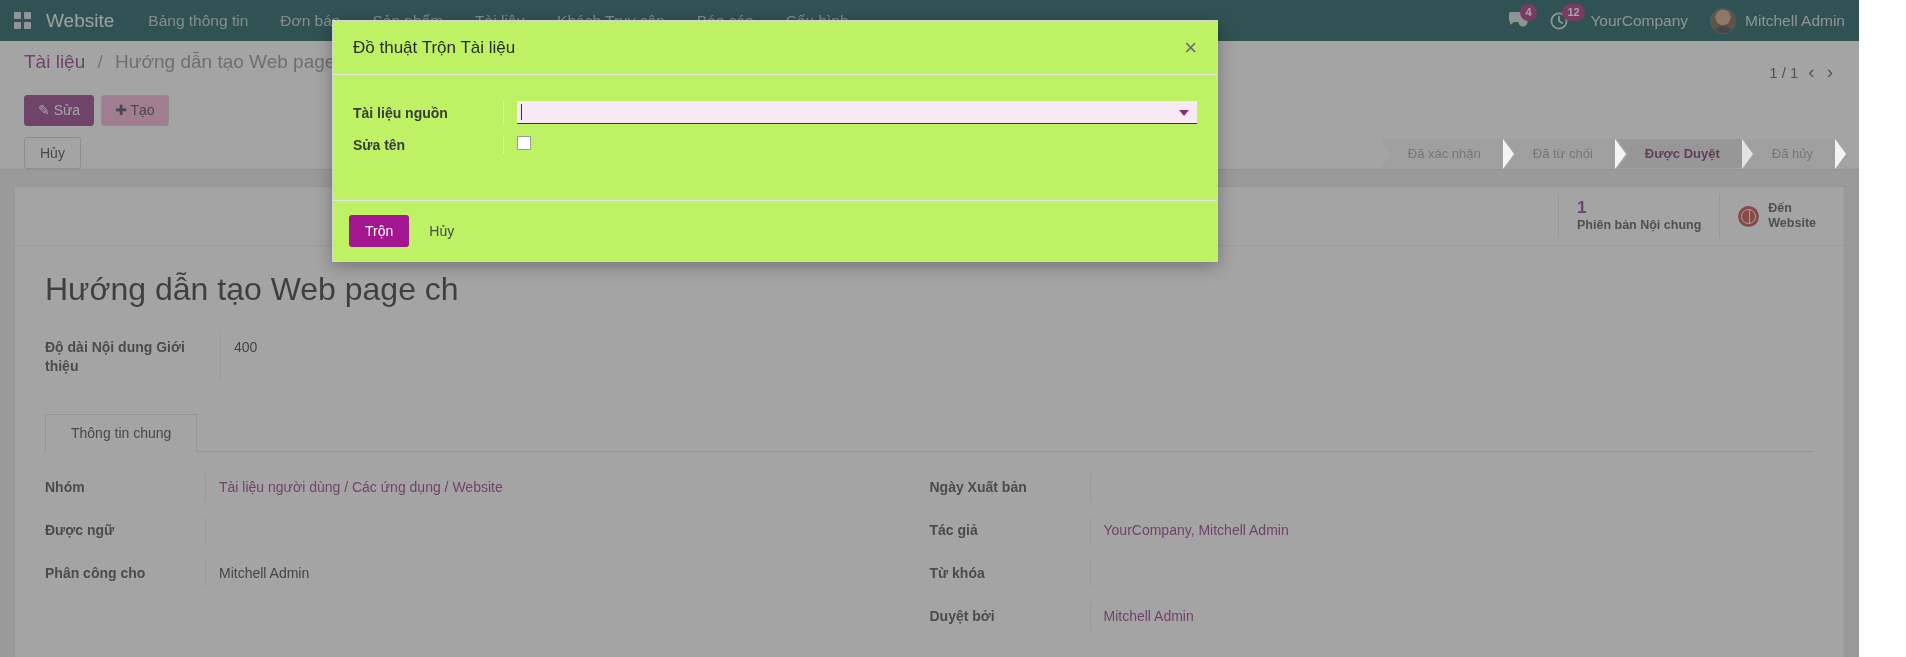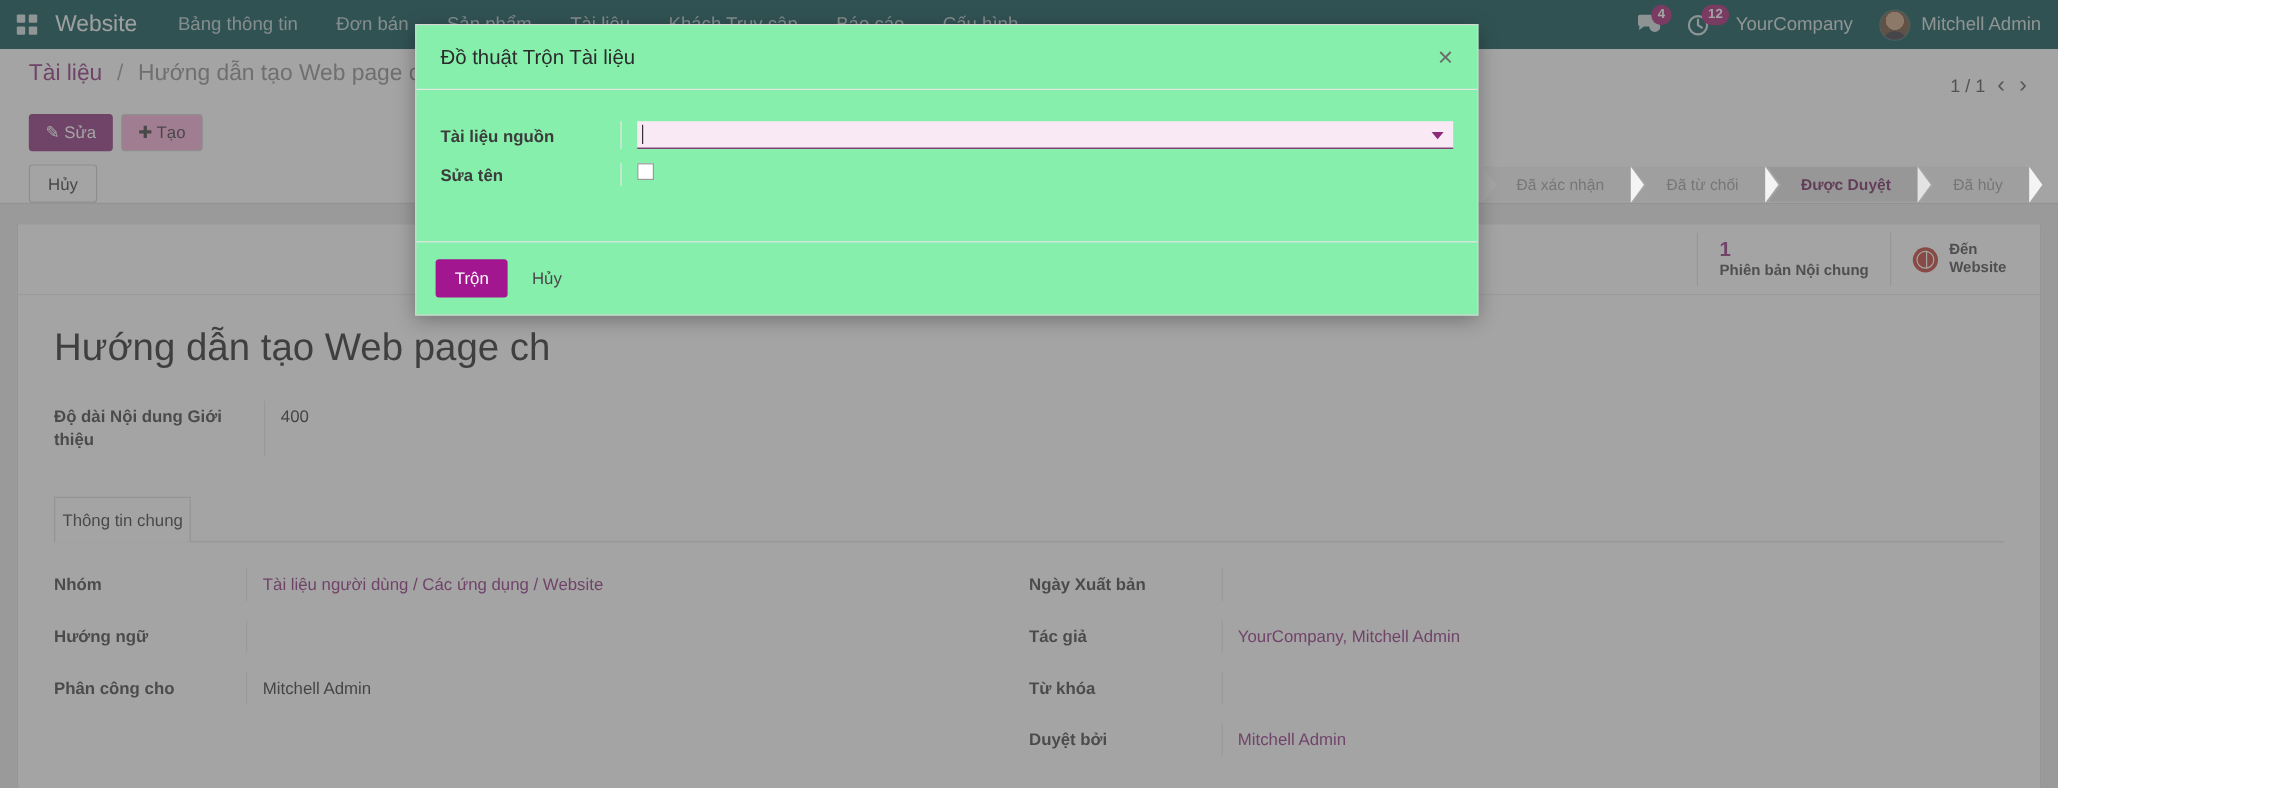--- a/index.html
+++ b/index.html
@@ -2,21 +2,21 @@
 <html><head>
 <meta charset="utf-8">
 <style>
   * { box-sizing: border-box; margin: 0; padding: 0; }
   html, body {
     width: 1906px; height: 657px;
     font-family: "Liberation Sans", sans-serif;
     background: #ffffff;
     overflow: hidden;
   }
-  #app { position: relative; width: 1715px; height: 657px; }
+  #app { position: relative; width: 1859px; height: 657px; }
 
   
   .page { position: absolute; inset: 0; }
 
   
   .navbar {
     height: 41px; background: #00494d; display: flex; align-items: center;
     padding: 0 14px; color: #c6d6d6; font-size: 16.5px; white-space: nowrap;
   }
   .apps-grid { width: 18px; height: 18px; display: grid;
@@ -101,35 +101,35 @@
   .record-title { font-size: 32px; color: #1f1f1f; font-weight: normal;
                   line-height: 1.2; margin-bottom: 26px; white-space: nowrap; }
 
   .fld-row { display: flex; }
   .fld-label { width: 175px; font-size: 14px; color: #3a3a3a; font-weight: bold;
                padding: 4px 12px 4px 0; line-height: 1.35; }
   .fld-val { font-size: 14px; color: #2b2b2b; padding: 4px 0 4px 13px;
              border-left: 1px solid #e6e6e6; flex: 1; line-height: 1.35; }
 
   .tabs { display: flex; border-bottom: 1px solid #dcdcdc; margin: 34px 0 0 0; }
-  .tab { font-size: 14px; color: #555; padding: 10px 6px; cursor: pointer;
+  .tab { font-size: 14px; color: #555; padding: 10px 25px; cursor: pointer;
          border: 1px solid transparent; margin-bottom: -1px; }
   .tab.active { color: #333; background: #fff; border-color: #dcdcdc #dcdcdc #fff; }
 
   .two-col { display: flex; gap: 0; padding-top: 22px; }
   .col { width: 50%; }
   .col .fld-row { margin-bottom: 16px; }
   .col .fld-label { width: 160px; }
   .link-val { color: #8b2a7b; cursor: pointer; }
 
   
   .backdrop { position: absolute; inset: 0; background: rgba(90,90,90,0.55); }
   .modal {
-    position: absolute; left: 346px; top: 20px; width: 886px;
-    background: #86efac; box-shadow: 0 4px 16px rgba(0,0,0,.3);
+    position: absolute; left: 332px; top: 20px; width: 886px;
+    background: #bef264; box-shadow: 0 4px 16px rgba(0,0,0,.3);
     border: 1px solid #d4d4d4;
   }
   .modal-header { display: flex; align-items: center; padding: 16px 20px 15px 20px;
                   border-bottom: 1px solid #e5e5e5; }
   .modal-title { font-size: 17px; color: #2b2b2b; }
   .modal-close { margin-left: auto; font-size: 22px; color: #6b6b6b; cursor: pointer;
                  line-height: 1; background: none; border: none; font-family: inherit; }
   .modal-body { padding: 26px 20px 34px 20px; }
   .m-row { display: flex; align-items: center; margin-bottom: 12px; }
   .m-label { width: 150px; font-size: 14px; color: #3b3b3b; font-weight: bold;
@@ -269,21 +269,21 @@
             <div class="tab active">Thông tin chung</div>
           </div>
 
           <div class="two-col">
             <div class="col">
               <div class="fld-row">
                 <div class="fld-label">Nhóm</div>
                 <div class="fld-val link-val">Tài liệu người dùng / Các ứng dụng / Website</div>
               </div>
               <div class="fld-row">
-                <div class="fld-label">Hướng ngữ</div>
+                <div class="fld-label">Được ngữ</div>
                 <div class="fld-val"></div>
               </div>
               <div class="fld-row">
                 <div class="fld-label">Phân công cho</div>
                 <div class="fld-val">Mitchell Admin</div>
               </div>
             </div>
             <div class="col">
               <div class="fld-row">
                 <div class="fld-label">Ngày Xuất bản</div>

